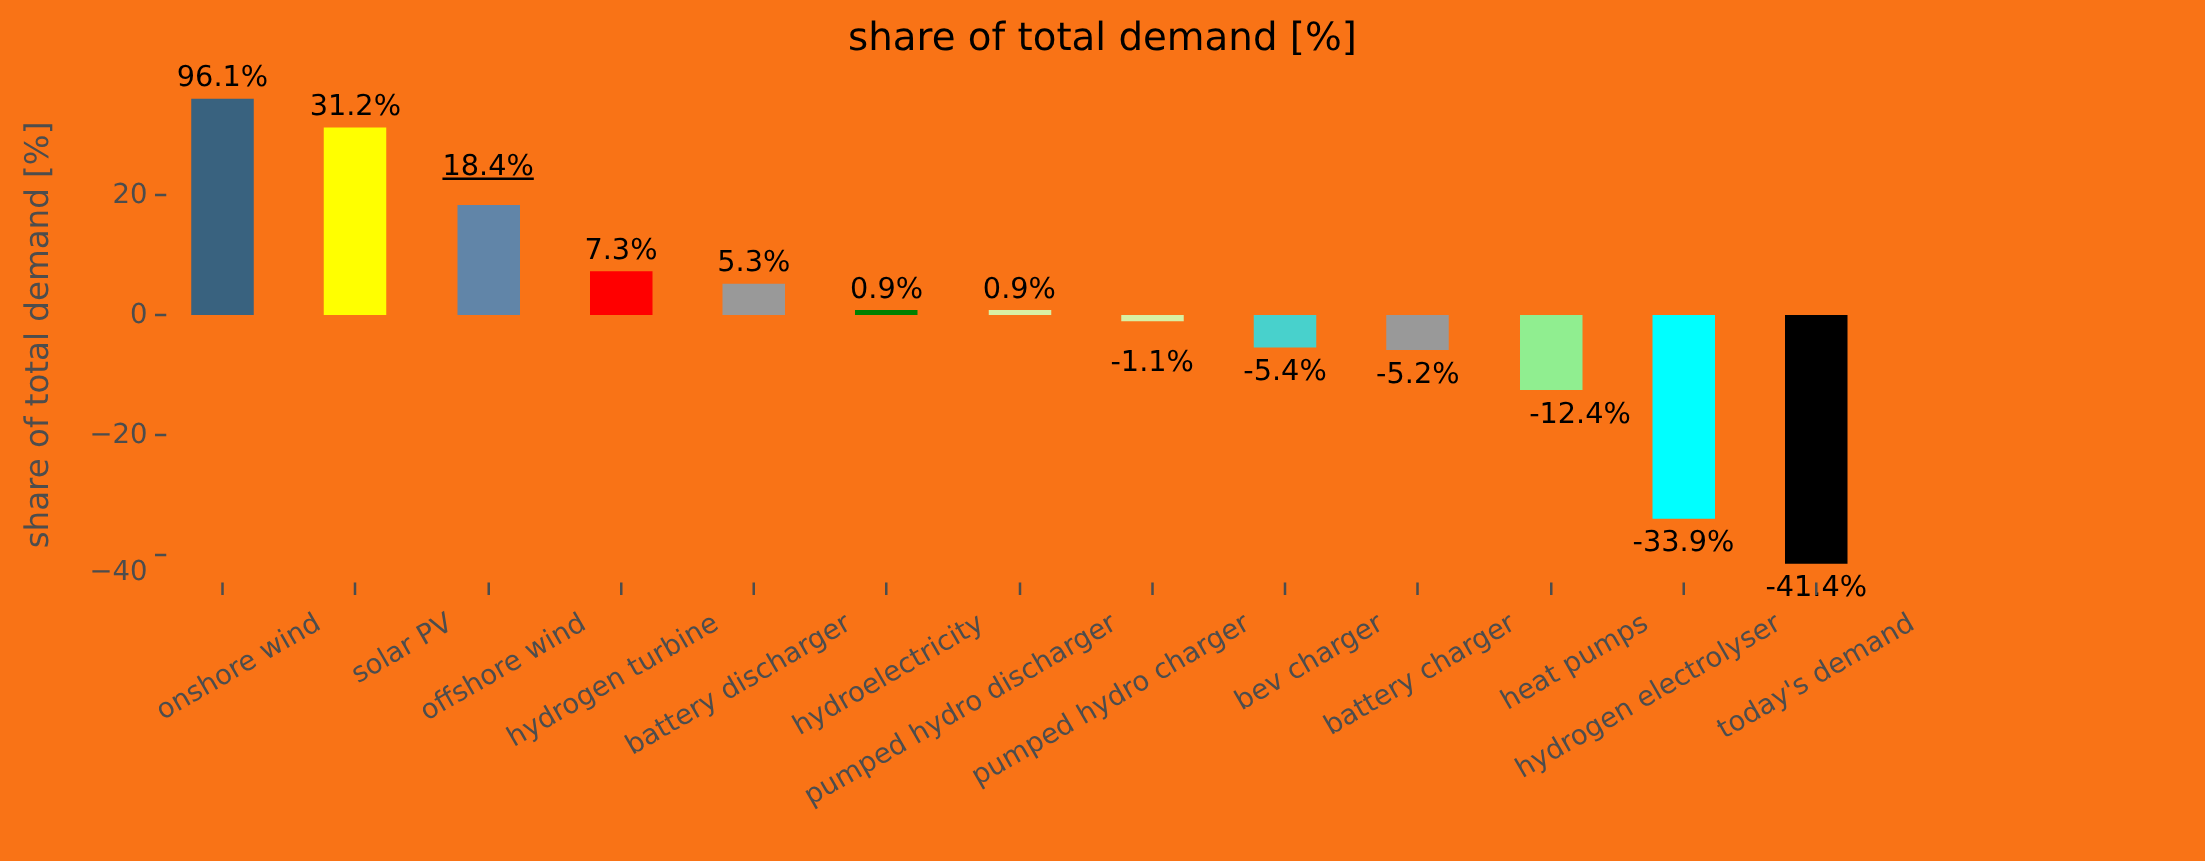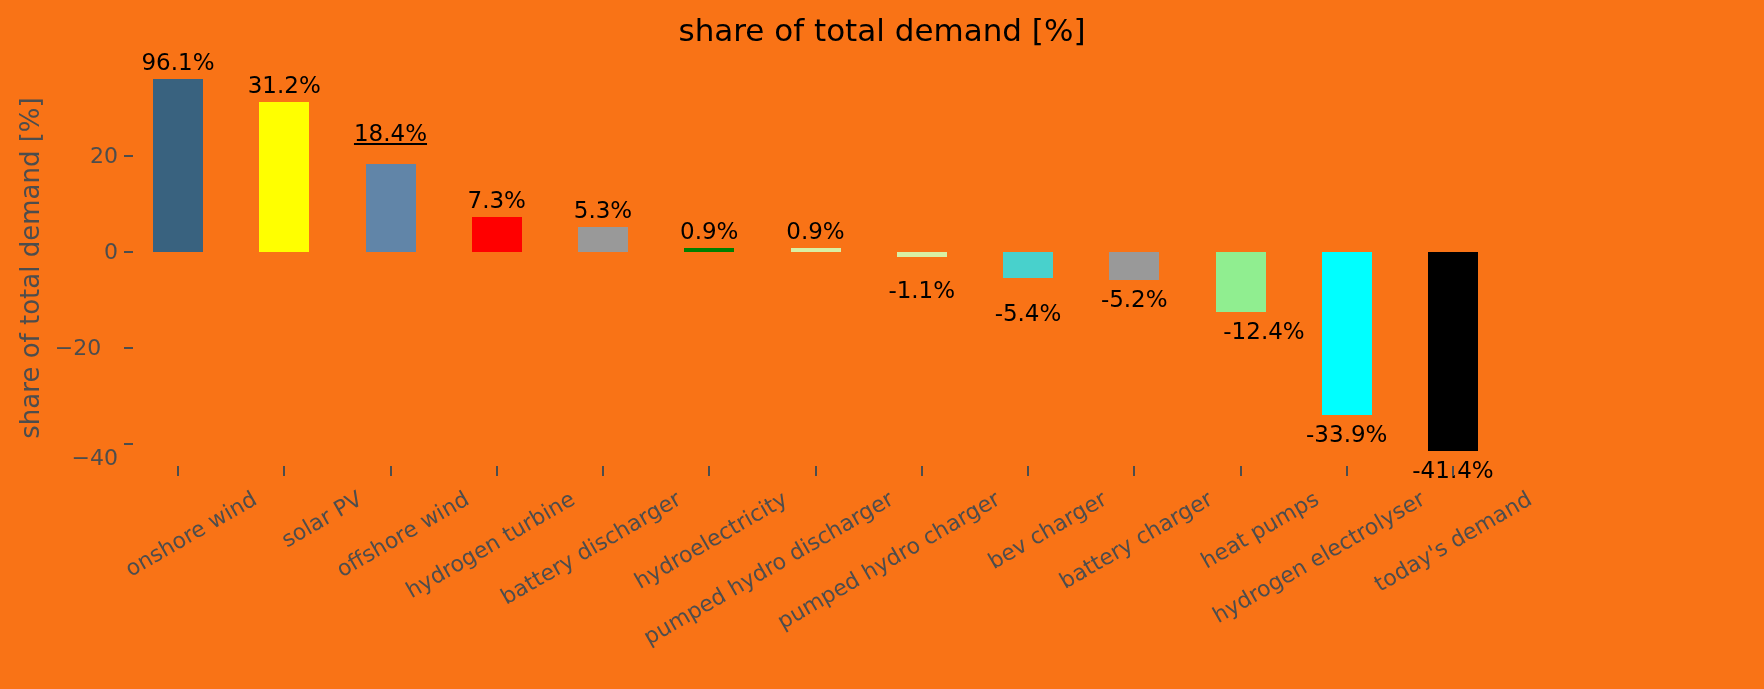--- a/index.html
+++ b/index.html
@@ -40,21 +40,21 @@
 <body>
 
 <div id="figure">
   <div id="chart-title">share of total demand [%]</div>
   <div id="y-axis-label">share of total demand [%]</div>
   <div id="plot">
       <div class="ytick-label" style="top: 143px;">20</div>
       <div class="ytick-mark" style="top: 155px;"></div>
       <div class="ytick-label" style="top: 239px;">0</div>
       <div class="ytick-mark" style="top: 251px;"></div>
-      <div class="ytick-label" style="top: 335px; text-align: center;">−20</div>
+      <div class="ytick-label" style="top: 335px;">−20</div>
       <div class="ytick-mark" style="top: 347px;"></div>
       <div class="ytick-label" style="top: 445px;">−40</div>
       <div class="ytick-mark" style="top: 443px;"></div>
       <div class="bar" style="left: 153px; width: 50px; background: rgb(57, 98, 127); top: 79.2px; height: 172.8px;"></div>
       <div class="bar-value-label" style="left: 108px; top: 49.2px;">96.1%</div>
       <div class="xtick-mark" style="left: 177px; top: 466px;"></div>
       <div class="xtick-label" style="right: 1516px; top: 486px;">onshore wind</div>
       <div class="bar" style="left: 259.25px; width: 50px; background: rgb(255, 255, 0); top: 102.24px; height: 149.76px;"></div>
       <div class="bar-value-label" style="left: 214.25px; top: 72.24px;">31.2%</div>
       <div class="xtick-mark" style="left: 283.25px; top: 466px;"></div>
@@ -77,21 +77,21 @@
       <div class="xtick-label" style="right: 984.75px; top: 486px;">hydroelectricity</div>
       <div class="bar" style="left: 790.5px; width: 50px; background: rgb(217, 240, 163); top: 247.68px; height: 4.32px;"></div>
       <div class="bar-value-label" style="left: 745.5px; top: 217.68px;">0.9%</div>
       <div class="xtick-mark" style="left: 814.5px; top: 466px;"></div>
       <div class="xtick-label" style="right: 878.5px; top: 486px;">pumped hydro discharger</div>
       <div class="bar" style="left: 896.75px; width: 50px; background: rgb(217, 240, 163); top: 252px; height: 5.28px;"></div>
       <div class="bar-value-label" style="left: 851.75px; top: 263.28px; margin-top: 14px;">-1.1%</div>
       <div class="xtick-mark" style="left: 920.75px; top: 466px;"></div>
       <div class="xtick-label" style="right: 772.25px; top: 486px;">pumped hydro charger</div>
       <div class="bar" style="left: 1003px; width: 50px; background: rgb(72, 209, 204); top: 252px; height: 25.92px;"></div>
-      <div class="bar-value-label" style="left: 958px; top: 283.92px; margin-top: 16px;">-5.4%</div>
+      <div class="bar-value-label" style="left: 958px; top: 283.92px;">-5.4%</div>
       <div class="xtick-mark" style="left: 1027px; top: 466px;"></div>
       <div class="xtick-label" style="right: 666px; top: 486px;">bev charger</div>
       <div class="bar" style="left: 1109.25px; width: 50px; background: rgb(153, 153, 153); top: 252px; height: 28.32px;"></div>
       <div class="bar-value-label" style="left: 1064.25px; top: 286.32px;">-5.2%</div>
       <div class="xtick-mark" style="left: 1133.25px; top: 466px;"></div>
       <div class="xtick-label" style="right: 559.75px; top: 486px;">battery charger</div>
       <div class="bar" style="left: 1215.5px; width: 50px; background: rgb(144, 238, 144); top: 252px; height: 59.52px;"></div>
       <div class="bar-value-label" style="left: 1194px; top: 317.52px;">-12.4%</div>
       <div class="xtick-mark" style="left: 1239.5px; top: 466px;"></div>
       <div class="xtick-label" style="right: 453.5px; top: 486px;">heat pumps</div>

